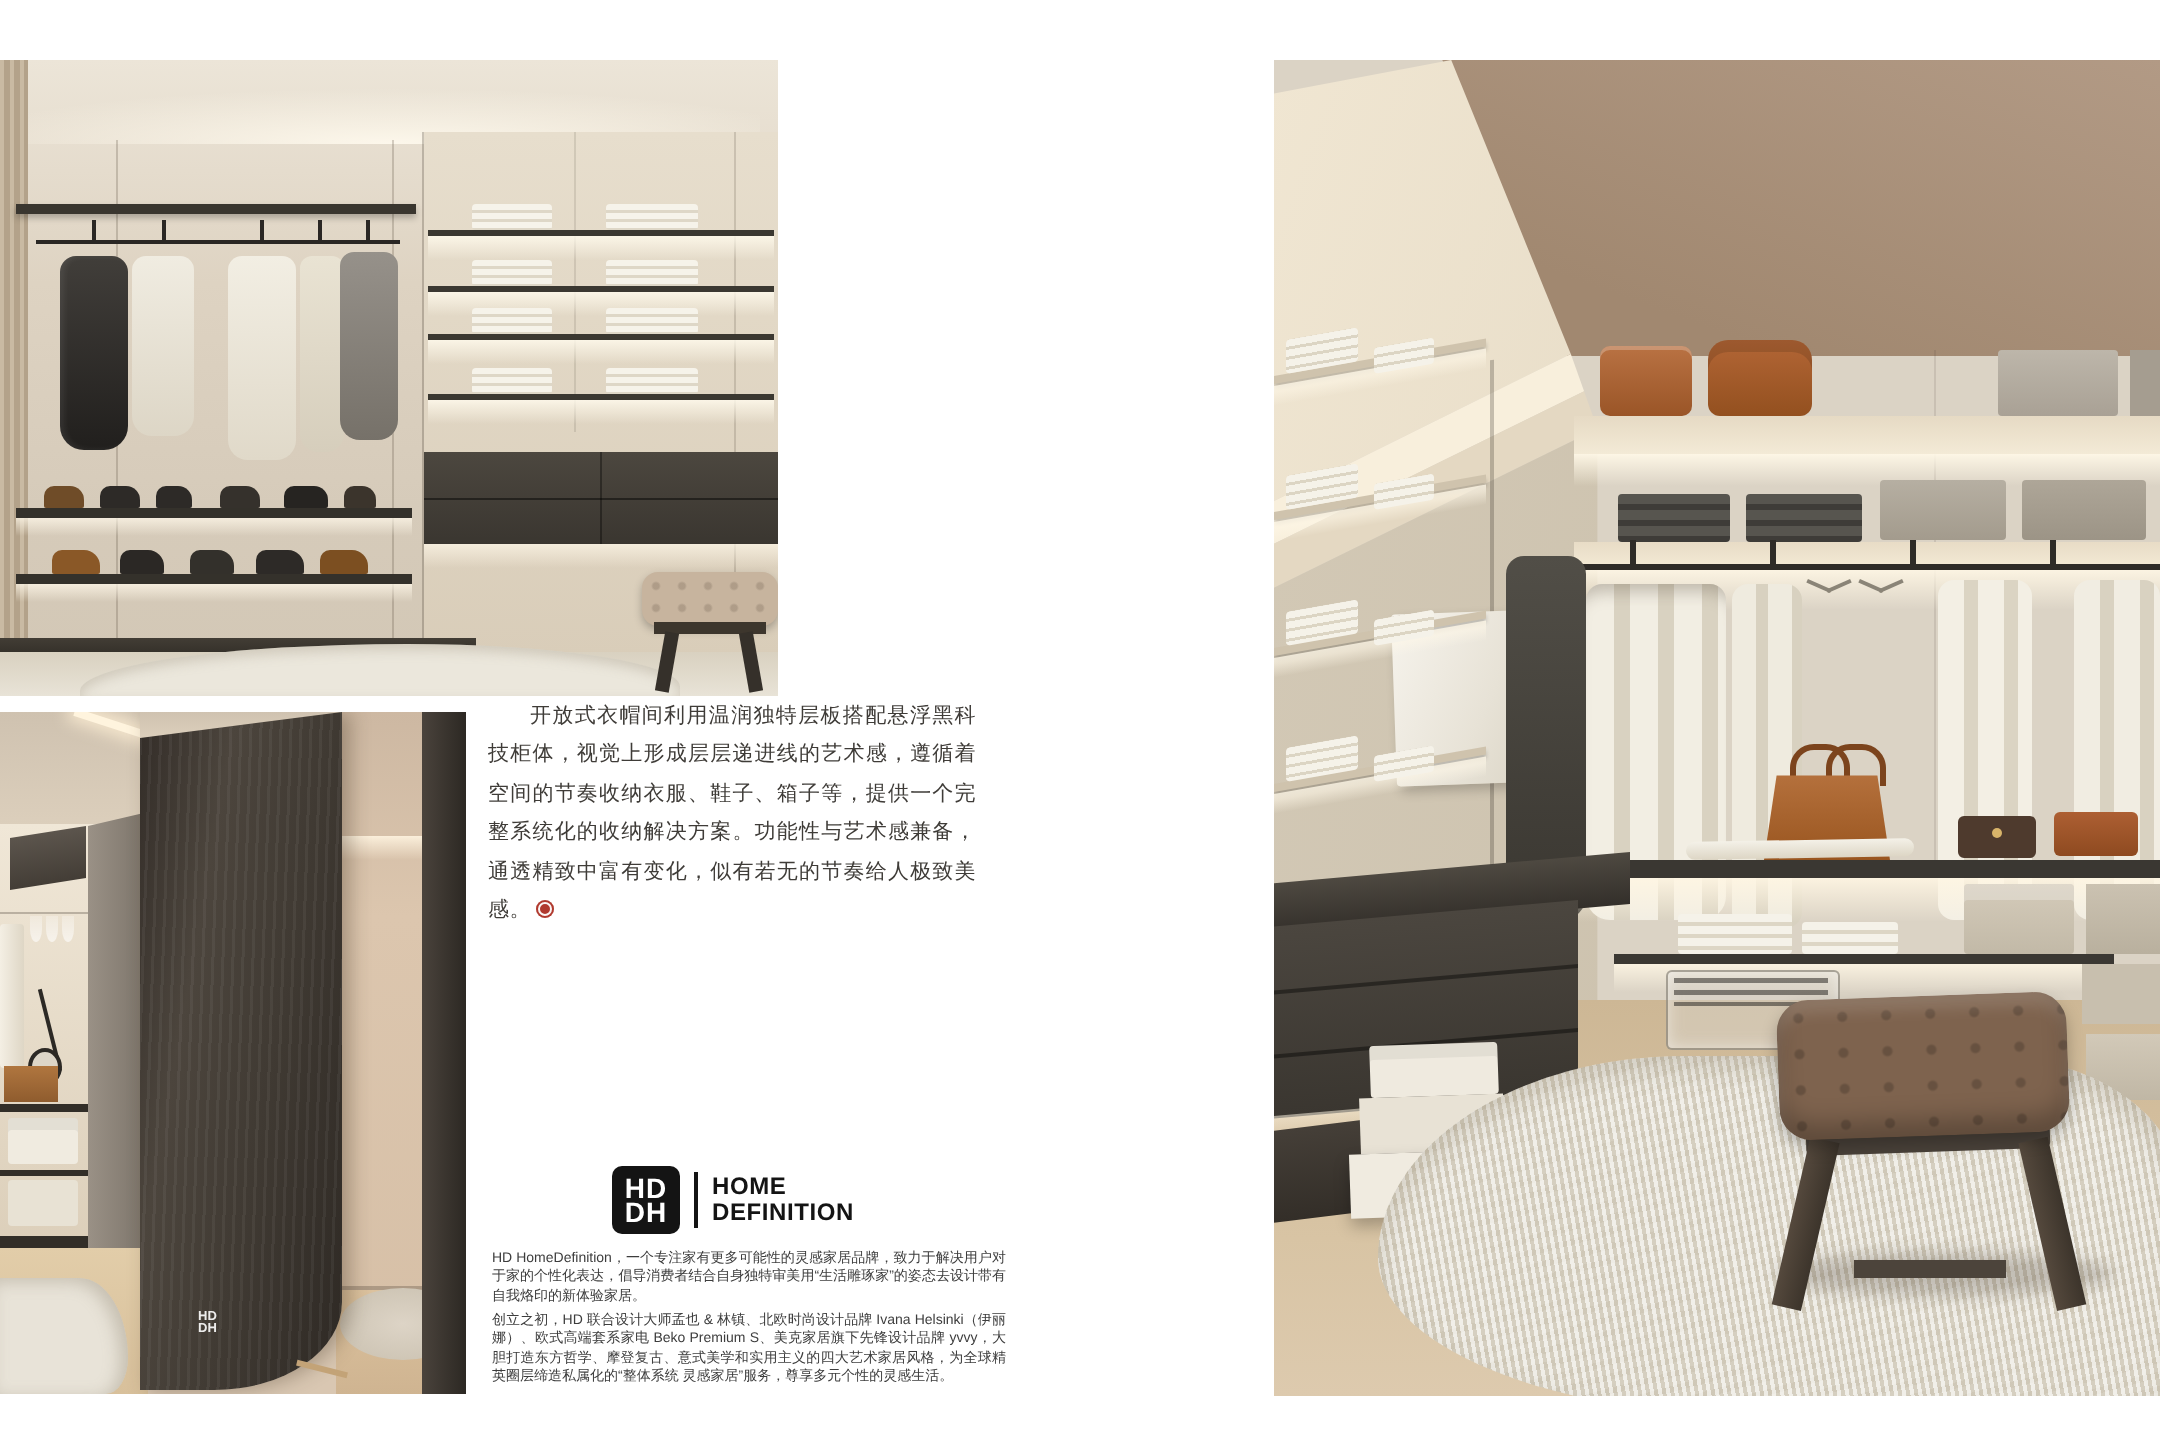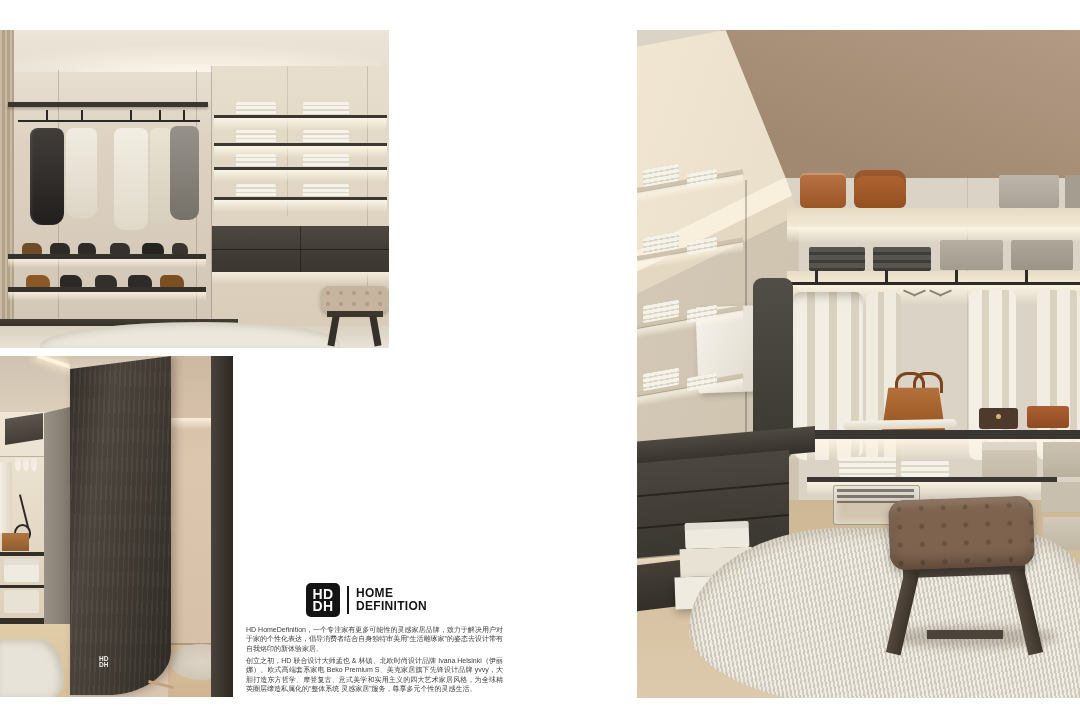--- a/index.html
+++ b/index.html
@@ -214,20 +214,21 @@
       <div style="position: absolute; left: 0px; top: 294px; width: 106px; height: 4px; background: rgb(207, 195, 173); transform: skewY(-10deg); transform-origin: left center; box-shadow: rgba(0, 0, 0, 0.2) 0px 2px 2px;"></div>
       <div style="position: absolute; left: 0px; top: 299px; width: 106px; height: 10px; background: linear-gradient(rgba(255, 248, 232, 0.8), rgba(255, 248, 232, 0)); transform: skewY(-10deg); transform-origin: left center;"></div>
       <div style="position: absolute; left: 6px; top: 276px; width: 36px; height: 17px; background: repeating-linear-gradient(rgb(245, 242, 233) 0px, rgb(245, 242, 233) 3.5px, rgb(220, 213, 196) 3.5px, rgb(220, 213, 196) 5px); border-radius: 2px; transform: skewY(-10deg); transform-origin: left center;"></div>
       <div style="position: absolute; left: 50px; top: 280px; width: 30px; height: 13px; background: repeating-linear-gradient(rgb(245, 242, 233) 0px, rgb(245, 242, 233) 3.5px, rgb(220, 213, 196) 3.5px, rgb(220, 213, 196) 5px); border-radius: 2px; transform: skewY(-10deg); transform-origin: left center;"></div>
       <div style="position: absolute; left: 0px; top: 362px; width: 106px; height: 4px; background: rgb(207, 195, 173); transform: skewY(-10deg); transform-origin: left center; box-shadow: rgba(0, 0, 0, 0.2) 0px 2px 2px;"></div>
       <div style="position: absolute; left: 0px; top: 367px; width: 106px; height: 10px; background: linear-gradient(rgba(255, 248, 232, 0.8), rgba(255, 248, 232, 0)); transform: skewY(-10deg); transform-origin: left center;"></div>
       <div style="position: absolute; left: 6px; top: 344px; width: 36px; height: 17px; background: repeating-linear-gradient(rgb(245, 242, 233) 0px, rgb(245, 242, 233) 3.5px, rgb(220, 213, 196) 3.5px, rgb(220, 213, 196) 5px); border-radius: 2px; transform: skewY(-10deg); transform-origin: left center;"></div>
       <div style="position: absolute; left: 50px; top: 348px; width: 30px; height: 13px; background: repeating-linear-gradient(rgb(245, 242, 233) 0px, rgb(245, 242, 233) 3.5px, rgb(220, 213, 196) 3.5px, rgb(220, 213, 196) 5px); border-radius: 2px; transform: skewY(-10deg); transform-origin: left center;"></div>
     </div>
 
+  <div class="intro"><span>开放式衣帽间利用温润独特层板搭配悬浮黑科技柜体，视觉上形成层层递进线的艺术感，遵循着空间的节奏收纳衣服、鞋子、箱子等，提供一个完整系统化的收纳解决方案。功能性与艺术感兼备，通透精致中富有变化，似有若无的节奏给人极致美感。</span><span class="seal"></span></div>
 
   <div class="logo">
     <div class="mono">
       <div>HD</div>
       <div>DH</div>
     </div>
     <div class="logo-div"></div>
     <div class="wordmark">
       <div>HOME</div>
       <div>DEFINITION</div>

